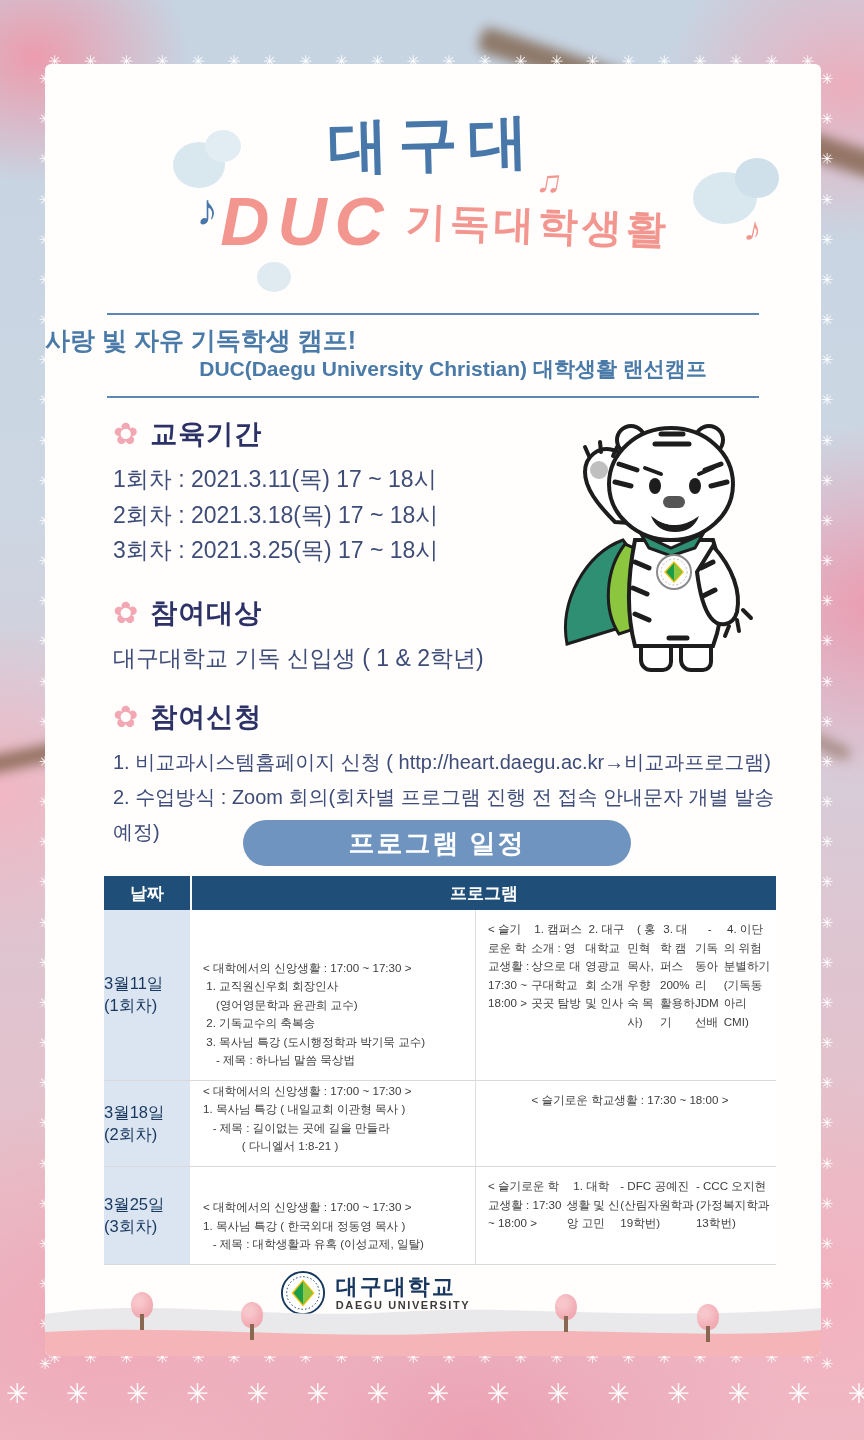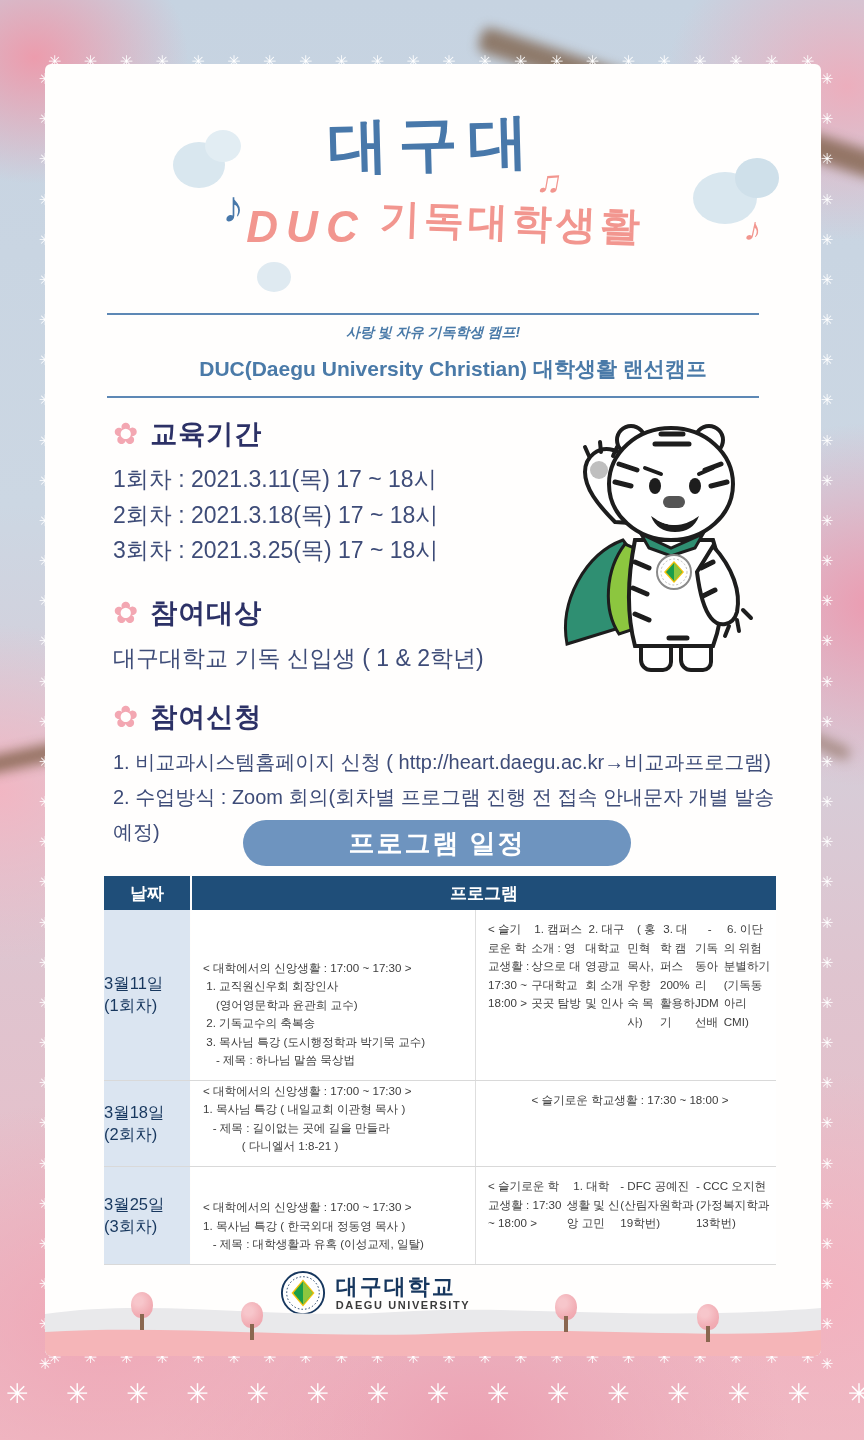--- a/index.html
+++ b/index.html
@@ -50,28 +50,28 @@
   .c2b{width:44px;height:40px;left:690px;top:94px;background:#cfe0ea;}
   .c3{width:34px;height:30px;left:212px;top:198px;background:#dfeaf1;}
   .title1{
     position:absolute;left:0;top:40px;width:776px;text-align:center;
     font-size:60px;font-weight:bold;color:#4878aa;letter-spacing:10px;
     transform:rotate(-1.5deg);
   }
   .note-dbl{position:absolute;left:492px;top:98px;font-size:34px;color:#f2968f;transform:rotate(10deg);}
   .title2{position:absolute;left:0;top:118px;width:776px;text-align:center;white-space:nowrap;}
   .note-blue{font-size:44px;color:#4878aa;vertical-align:20px;margin-right:2px;}
-  .duc{font-size:44px;font-weight:bold;font-style:italic;color:#f2968f;letter-spacing:8px;}
+  .duc{font-size:68px;font-weight:bold;font-style:italic;color:#f2968f;letter-spacing:8px;}
   .title2-kr{font-size:40px;font-weight:bold;color:#f2968f;letter-spacing:4px;margin-left:14px;transform:rotate(2deg);display:inline-block;vertical-align:6px;}
   .note-pink{position:absolute;left:700px;top:146px;font-size:34px;color:#f2968f;transform:rotate(12deg);}
 
   .rule{position:absolute;left:62px;width:652px;border-top:2px solid #5d88b5;}
   .rule1{top:249px;}
   .rule2{top:332px;}
-  .sub1{position:absolute;left:0;top:260px;width:776px;text-align:center;font-size:14px;font-weight:bold;color:#4a7aa8;font-style:italic;}
+  .sub1{position:absolute;left:0;top:260px;width:776px;font-size:25px;font-weight:bold;color:#4a7aa8;}
   .sub2{position:absolute;left:0;top:291px;width:816px;text-align:center;font-size:21px;font-weight:600;color:#4a7aa8;}
 
   
   .content{position:absolute;left:68px;top:352px;width:680px;}
   .sec-head{display:flex;align-items:center;margin:0 0 10px 0;}
   .flower{font-size:30px;color:#f3a7b2;margin-right:12px;line-height:1;}
   .sec-title{font-size:27px;font-weight:bold;color:#2c3166;letter-spacing:1px;}
   .sec-lines{color:#3e4c78;}
   .sec-lines .ln{white-space:pre-wrap;}
   .lines-lg .ln{font-size:23px;line-height:1.55;}
@@ -261,21 +261,21 @@
           <div class="ln"> 3. 목사님 특강 (도시행정학과 박기묵 교수)</div>
           <div class="ln">    - 제목 : 하나님 말씀 묵상법</div>
         </div>
       <div class="td-right">
           <div class="ln">&lt; 슬기로운 학교생활 : 17:30 ~ 18:00 &gt;</div>
           <div class="ln"> 1. 캠퍼스 소개 : 영상으로 대구대학교 곳곳 탐방</div>
           <div class="ln"> 2. 대구대학교 영광교회 소개 및 인사</div>
           <div class="ln">   ( 홍민혁 목사, 우향숙 목사)</div>
           <div class="ln"> 3. 대학 캠퍼스 200% 활용하기</div>
           <div class="ln">    - 기독동아리 JDM 선배</div>
-          <div class="ln"> 6. 이단의 위험 분별하기 (기독동아리 CMI)</div>
+          <div class="ln"> 4. 이단의 위험 분별하기 (기독동아리 CMI)</div>
         </div>
     </div>
 
     <div class="trow r1">
       <div class="td-date">
           <div class="ln">3월18일</div>
           <div class="ln">(2회차)</div>
         </div>
       <div class="td-left">
           <div class="ln">&lt; 대학에서의 신앙생활 : 17:00 ~ 17:30 &gt;</div>

